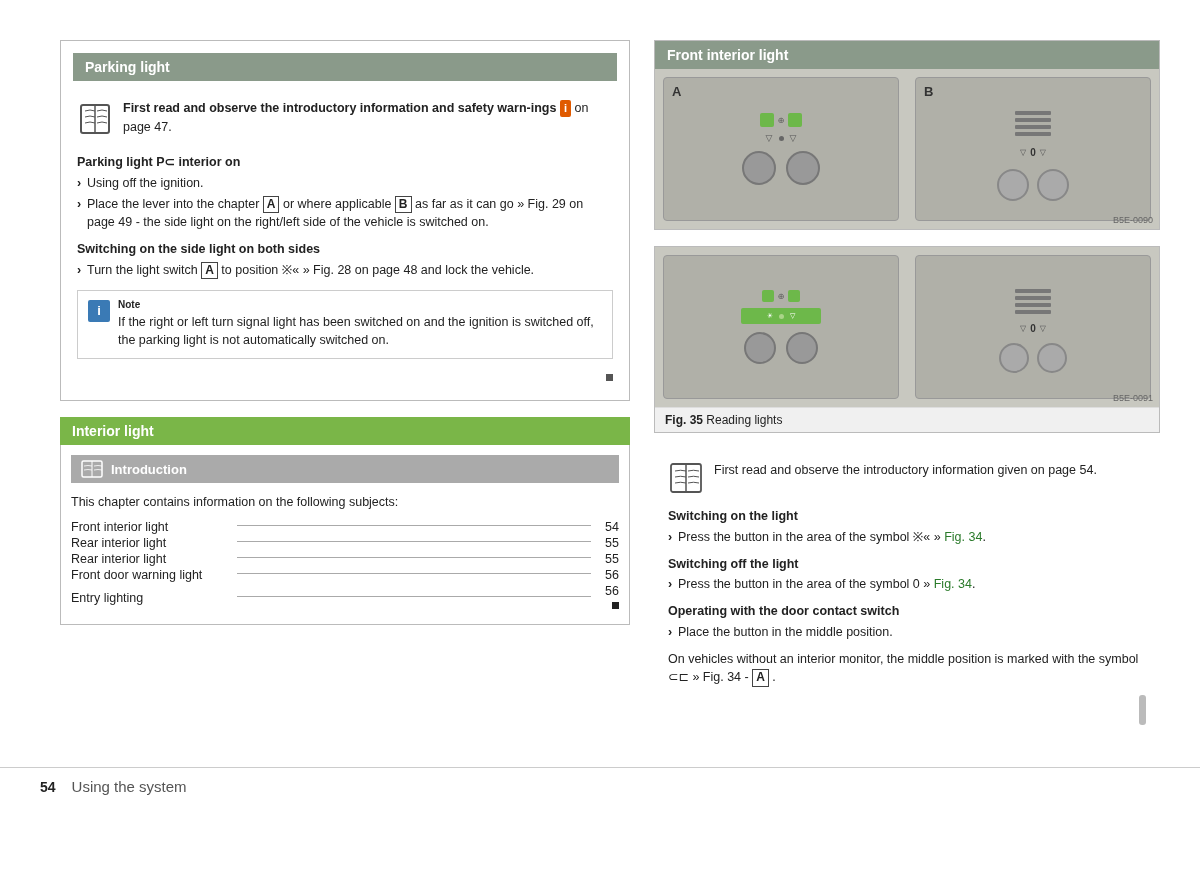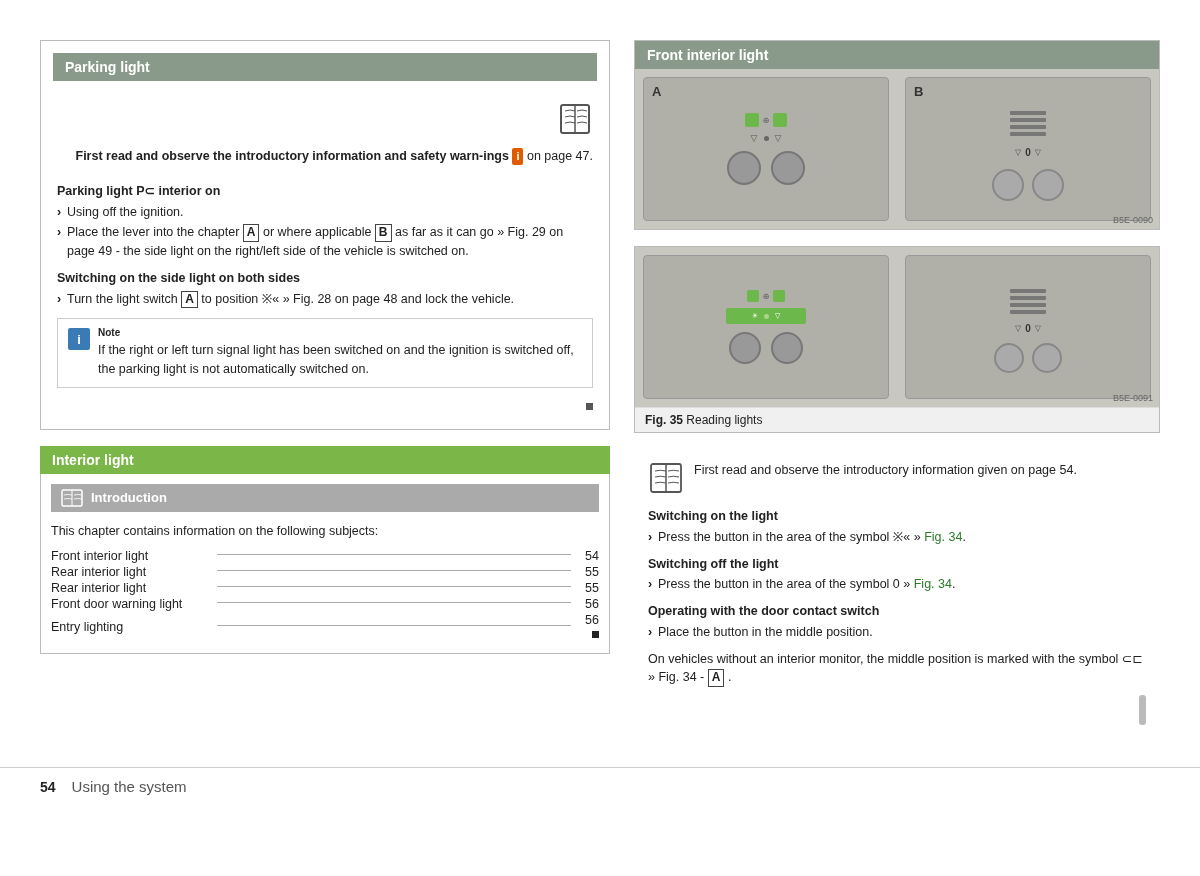--- a/index.html
+++ b/index.html
@@ -13,20 +13,21 @@
     }
     .page {
       display: flex;
       flex-direction: row;
       padding: 40px 40px 30px 40px;
       gap: 24px;
     }
     .left-col {
       flex: 0 0 570px;
       max-width: 570px;
+      margin-left: 20px;
     }
     .right-col {
       flex: 1;
     }
 
     
     .section-header {
       background: #8a9a8a;
       color: #fff;
       padding: 6px 12px;
@@ -40,22 +41,22 @@
     }
     .section-border {
       border: 1px solid #bbb;
       padding: 12px;
       margin-bottom: 16px;
     }
 
     
     .warn-box {
       display: flex;
-      flex-direction: column;
-      align-items: flex-end;
+      flex-direction: row;
+      align-items: center;
       gap: 10px;
       padding: 8px 0 8px 0;
     }
     .warn-icon {
       width: 36px;
       height: 36px;
       flex-shrink: 0;
       margin-top: 2px;
     }
     .warn-text {

